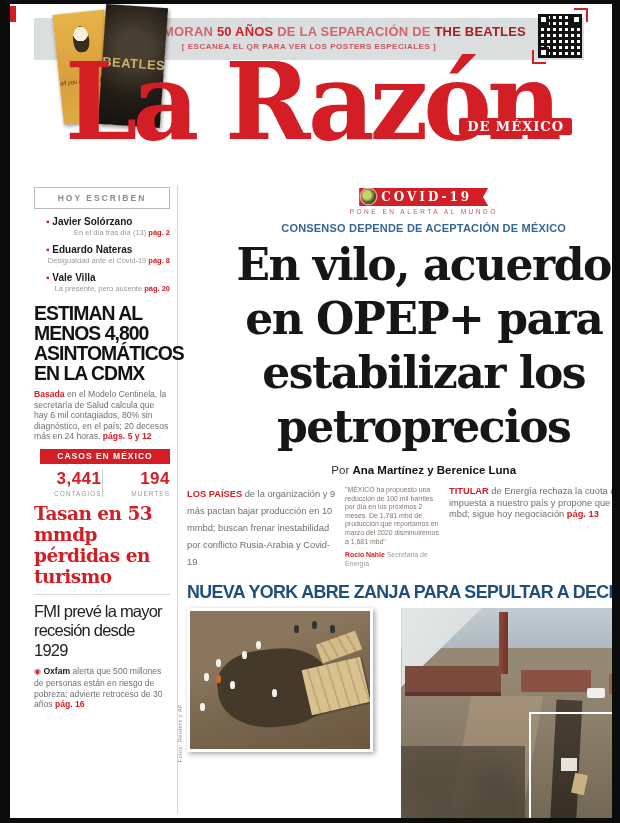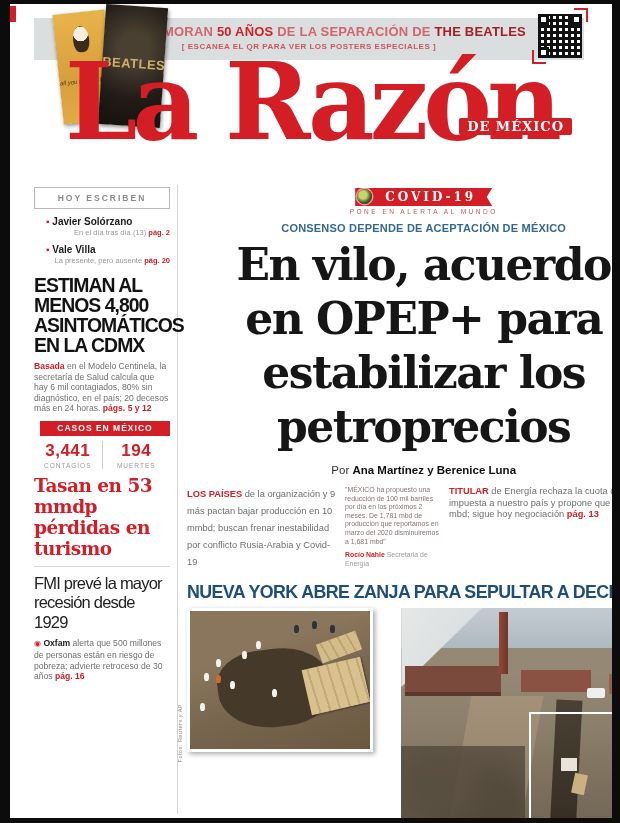--- a/index.html
+++ b/index.html
@@ -42,34 +42,34 @@
   .author{margin:0 0 7px 16px;}
   .author .nm{font-size:10px;font-weight:bold;color:#1a1a1a;}
   .author .nm .bt{color:#d31e25;}
   .author .ds{font-size:7.5px;color:#9a9a9a;margin-top:1px;text-align:right;}
   .pg{color:#d31e25;font-weight:bold;}
   .h-estiman{font-size:20px;line-height:20px;font-weight:bold;color:#131313;letter-spacing:-1px;margin:10px 0 6px 4px;transform:scaleX(.97);transform-origin:left;}
   .body-txt{font-size:8.6px;line-height:10.6px;color:#6f6f6f;margin:0 0 7px 4px;}
   .lead-red{color:#d31e25;font-weight:bold;}
   .lead-dark{color:#1a1a1a;font-weight:bold;}
   .cases-bar{background:#d31e25;color:#fff;font-size:8.5px;font-weight:bold;text-align:center;letter-spacing:1px;padding:2.5px 0;margin:4px 0 5px 10px;}
-  .stats{display:flex;text-align:center;margin:0 0 6px 4px;}
+  .stats{display:flex;text-align:right;margin:0 0 6px 4px;}
   .stat{flex:1;}
   .stat .v{font-size:17px;font-weight:bold;color:#d31e25;letter-spacing:.5px;}
   .stat .l{font-size:6.5px;color:#9a9a9a;letter-spacing:1px;margin-top:1px;}
   .stat+.stat{border-left:1px solid #cfcfcf;}
   .h-tasan{font-family:"DejaVu Serif",serif;font-size:18.5px;line-height:21px;font-weight:bold;color:#d31e25;letter-spacing:-.5px;margin:4px 0 5px 4px;}
   .rule{border:0;border-top:1px solid #d7d7d7;margin:7px 0 7px 4px;}
   .h-fmi{font-size:16.5px;line-height:19.5px;color:#222;letter-spacing:-.8px;margin:2px 0 6px 4px;}
   .bullet{margin:0 0 6px 4px;font-size:8.6px;line-height:10.6px;color:#6f6f6f;}
   .bullet .dot{color:#d31e25;font-size:8px;}
 
   
   .badge-wrap{text-align:center;margin-top:2px;}
-  .ribbon{display:inline-block;position:relative;background:#d31e25;color:#fff;font-family:"DejaVu Serif",serif;font-weight:bold;font-size:12px;letter-spacing:3px;padding:2px 16px 2px 30px;clip-path:polygon(0 0,100% 0,96% 50%,100% 100%,0 100%);}
+  .ribbon{display:inline-block;position:relative;background:#d31e25;color:#fff;font-family:"DejaVu Serif",serif;font-weight:bold;font-size:12px;letter-spacing:3px;padding:2px 16px 2px 22px;clip-path:polygon(0 0,100% 0,96% 50%,100% 100%,0 100%);}
   .virus{position:absolute;left:2px;top:1px;width:15px;height:15px;border-radius:50%;background:radial-gradient(circle at 40% 40%,#c8d46a 0 30%,#3c5a28 60%,#27401c);box-shadow:0 0 0 1.5px rgba(255,255,255,.55);}
   .tagline{font-size:6.5px;color:#c9575f;letter-spacing:2.5px;margin-top:2px;}
   .kicker{text-align:center;color:#336896;font-weight:bold;font-size:11px;letter-spacing:.2px;margin-top:7px;}
   .headline{text-align:center;font-family:"DejaVu Serif",serif;font-weight:bold;color:#161616;font-size:44px;line-height:54px;letter-spacing:-1.5px;margin-top:4px;}
   .byline{text-align:center;font-size:11.5px;color:#333;margin-top:10px;}
   .byline b{color:#111;}
   .cols{display:flex;margin-top:10px;}
   .c1{width:150px;font-size:9.3px;line-height:17px;color:#6f6f6f;}
   .c2{width:112px;padding:0 8px;box-sizing:border-box;font-size:6.9px;line-height:8.6px;color:#8a7373;}
   .c2 .attr{margin-top:5px;color:#9a9a9a;}
@@ -136,20 +136,24 @@
   <div class="content">
 
     <div class="sidebar">
       <div class="he-box">HOY ESCRIBEN</div>
 
       <div class="author">
         <div class="nm"><span class="bt">▪</span> <span>Javier Solórzano</span></div>
         <div class="ds"><span>En el día tras día (13) </span><span class="pg">pág. 2</span></div>
       </div>
       <div class="author">
+        <div class="nm"><span class="bt">▪</span> <span>Eduardo Nateras</span></div>
+        <div class="ds"><span>Desigualdad ante el Covid-19 </span><span class="pg">pág. 8</span></div>
+      </div>
+      <div class="author">
         <div class="nm"><span class="bt">▪</span> <span>Vale Villa</span></div>
         <div class="ds"><span>La presente, pero ausente </span><span class="pg">pág. 20</span></div>
       </div>
 
       <div class="h-estiman">ESTIMAN AL MENOS 4,800 ASINTOMÁTICOS EN LA CDMX</div>
       <div class="body-txt">
         <span class="lead-red">Basada</span><span> en el Modelo Centinela, la secretaría de Salud calcula que hay 6 mil contagiados, 80% sin diagnóstico, en el país; 20 decesos más en 24 horas. </span><span class="pg">págs. 5 y 12</span>
       </div>
 
       <div class="cases-bar">CASOS EN MÉXICO</div>

